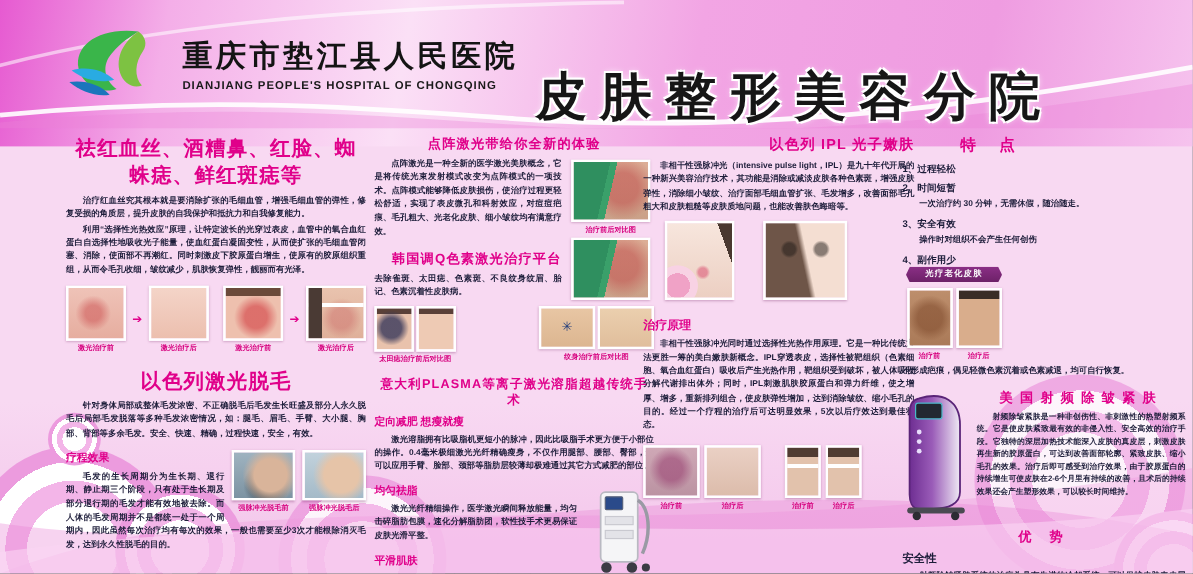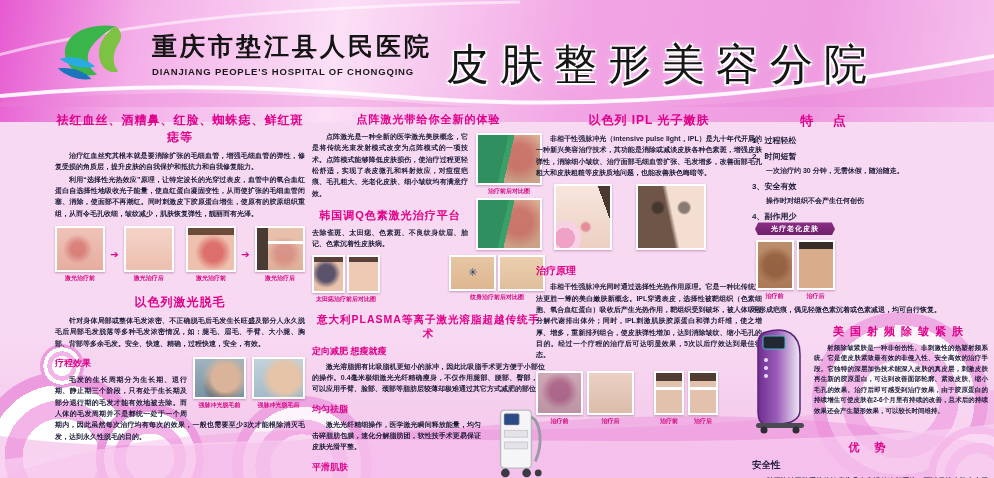--- a/index.html
+++ b/index.html
@@ -11,32 +11,32 @@
   }
   
   .header { position:absolute; left:0; top:0; width:994px; height:122px;
     background:linear-gradient(100deg,#e65ad1 0%,#f4aee8 14%,#fbe0f6 34%,#f2a5e4 58%,#ef9ce1 82%,#f6c3ee 100%); }
   .header svg.hdr-curves { position:absolute; left:0; top:0; }
   .logo { position:absolute; left:52px; top:22px; }
   .hosp { position:absolute; left:152px; top:30px; }
   .hosp-cn { font-family:"Liberation Serif","DejaVu Serif",serif; font-weight:bold;
     font-size:25px; color:#141414; letter-spacing:3px; }
   .hosp-en { font-size:9.5px; font-weight:bold; color:#1a1a1a; letter-spacing:.8px; margin-top:3px; }
-  .main-title { position:absolute; left:446px; top:36px; width:540px;
-    font-family:"Liberation Serif","DejaVu Serif",serif; font-weight:normal;
+  .main-title { position:absolute; left:446px; top:52px; width:540px;
+    font-family:"Liberation Serif","DejaVu Serif",serif; font-weight:bold;
     font-size:43px; color:#161616; letter-spacing:11px; white-space:nowrap;
     text-shadow:-1.5px -1.5px 0 #fff,1.5px -1.5px 0 #fff,-1.5px 1.5px 0 #fff,1.5px 1.5px 0 #fff,0 0 6px #fff; }
   
   .ring { position:absolute; border-radius:50%;
     background:radial-gradient(circle,#ffffff 0 32%,#f3b5e8 32% 47%,#ffffff 47% 60%,#ec9bde 60% 74%,#f7cdf0 74% 88%,rgba(247,205,240,0) 89%); }
   .waves { position:absolute; left:0; bottom:0; }
   
   .col { position:absolute; top:112px; }
-  .h1 { font-size:12px; font-weight:bold; color:#e0008a; text-align:center; letter-spacing:1px; }
-  .h1-left { text-align:center; }
+  .h1 { font-size:17px; font-weight:bold; color:#e0008a; text-align:center; letter-spacing:1px; }
+  .h1-left { text-align:right; }
   .sub { font-size:9px; font-weight:bold; color:#e0008a; margin:8px 0 3px 0; }
   .p { font-size:7px; line-height:1.62; color:#1d1d3a; font-weight:bold;
        text-indent:2em; text-align:justify; margin-top:4px; }
   .p-noind { text-indent:0; }
   .cap { font-size:6px; color:#d6007e; font-weight:bold; text-align:center; margin-top:2px; }
   .ph { border:2px solid #fff; box-shadow:0 1px 2px rgba(110,30,90,.35); }
   .arrow { color:#e0008a; font-size:10px; font-weight:bold; align-self:center; margin:0 1px; }
   .photo-row { display:flex; align-items:flex-start; }
   .cell { display:flex; flex-direction:column; align-items:center; }
   

